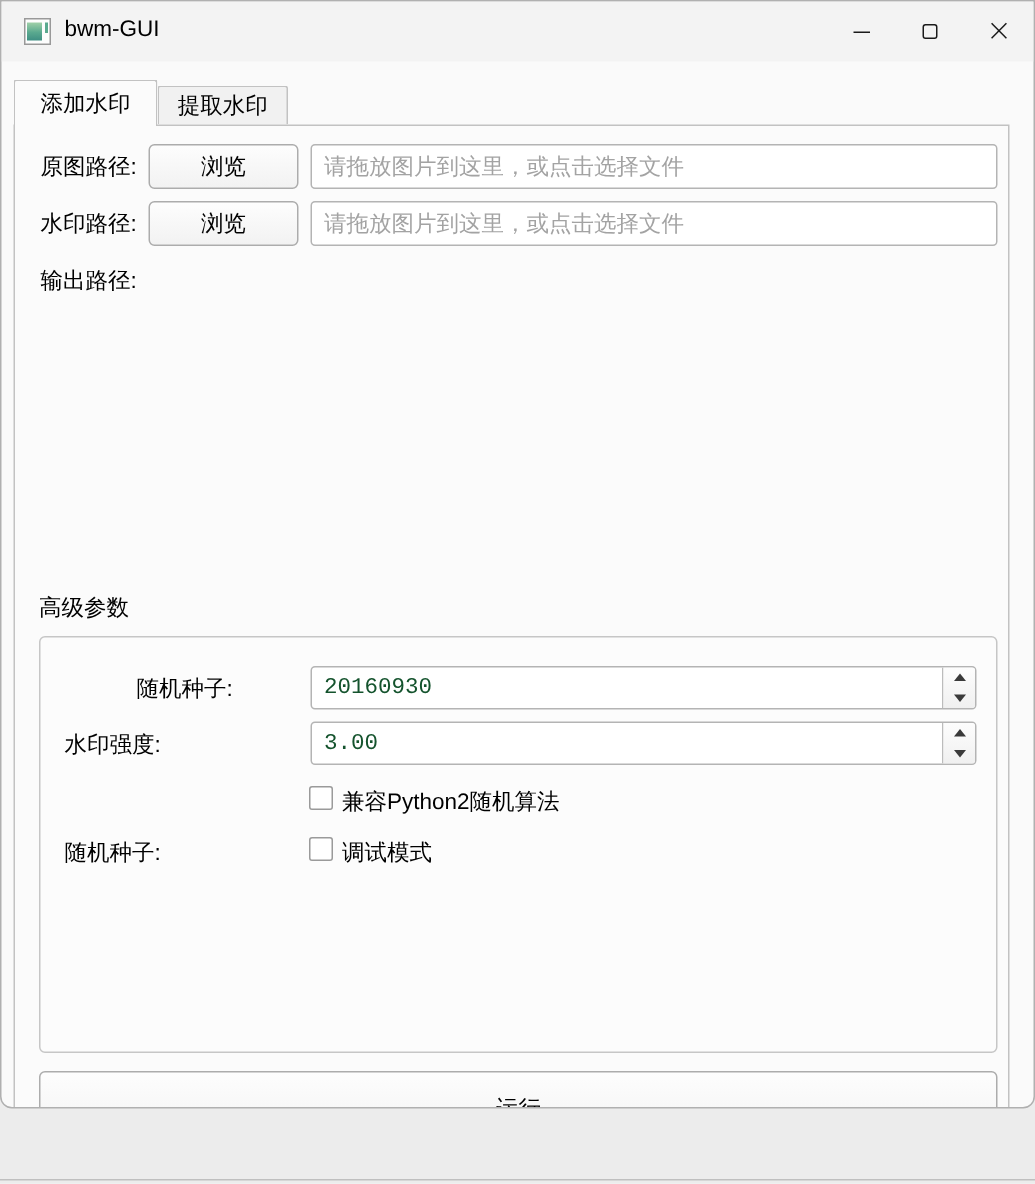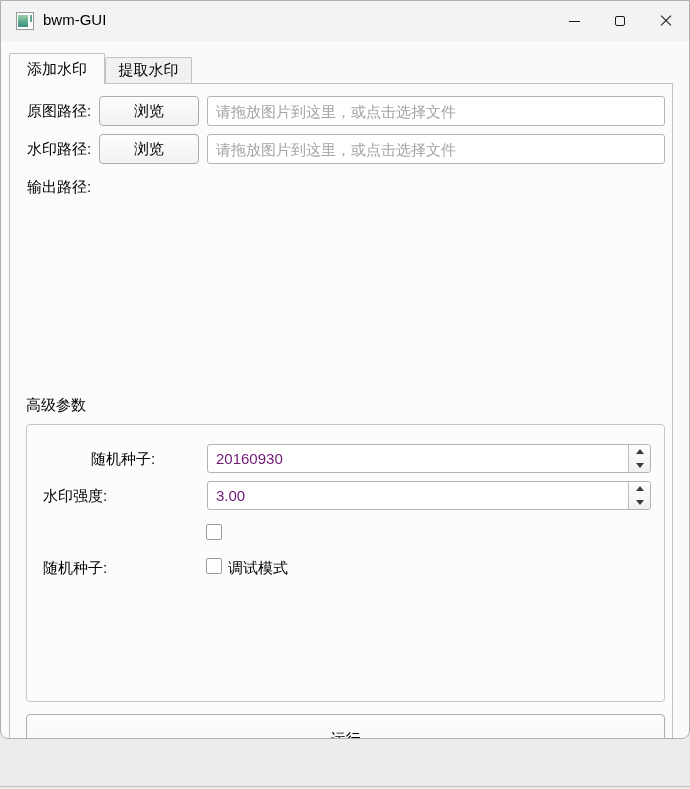--- a/index.html
+++ b/index.html
@@ -61,22 +61,22 @@
   
   .group-label { position:absolute; left:16px; top:312px; font-size:15px; color:#000; }
   .groupbox { position:absolute; left:16px; top:340px; width:639px; height:278px;
               border:1px solid #c6c6c6; border-radius:4px; background:#fcfcfc; }
   .gb-label { position:absolute; left:16px; font-size:15px; color:#000; }
 
   .spinbox { position:absolute; left:180px; width:444px; height:29px;
              background:#fff; border:1px solid #b4b4b4; border-radius:3px; }
   .spin-value { position:absolute; left:0; top:0; width:418px; height:27px;
                 border:none; outline:none; background:transparent; font-size:15px;
-                color:#701a75; padding:0 8px;
-                font-family:Liberation Sans, sans-serif; }
+                color:#14532d; padding:0 8px;
+                font-family:Liberation Mono, monospace; }
   .spin-btns { position:absolute; right:0; top:0; width:22px; height:27px;
                border-left:1px solid #bcbcbc; border-radius:0 2px 2px 0;
                background:linear-gradient(180deg,#fdfdfd,#f0f0f0);
                display:flex; flex-direction:column; }
   .spin-up, .spin-down { flex:1; display:flex; align-items:center; justify-content:center;
                cursor:default; }
   .tri-up { width:0; height:0; border-left:4px solid transparent;
             border-right:4px solid transparent; border-bottom:5px solid #3a3a3a; }
   .tri-down { width:0; height:0; border-left:4px solid transparent;
             border-right:4px solid transparent; border-top:5px solid #3a3a3a; }
@@ -159,20 +159,21 @@
           <div class="spin-up">
             <div class="tri-up"></div>
           </div>
           <div class="spin-down">
             <div class="tri-down"></div>
           </div>
         </div>
       </div>
 
       <div class="checkbox" style="top:99px;"></div>
+      <div class="check-text" style="top:100px;">兼容Python2随机算法</div>
 
       <div class="gb-label" style="top:134px;">随机种子:</div>
       <div class="checkbox" style="top:133px;"></div>
       <div class="check-text" style="top:134px;">调试模式</div>
     </div>
 
     <div class="push-btn run-btn">
       <span>运行</span>
     </div>
 

